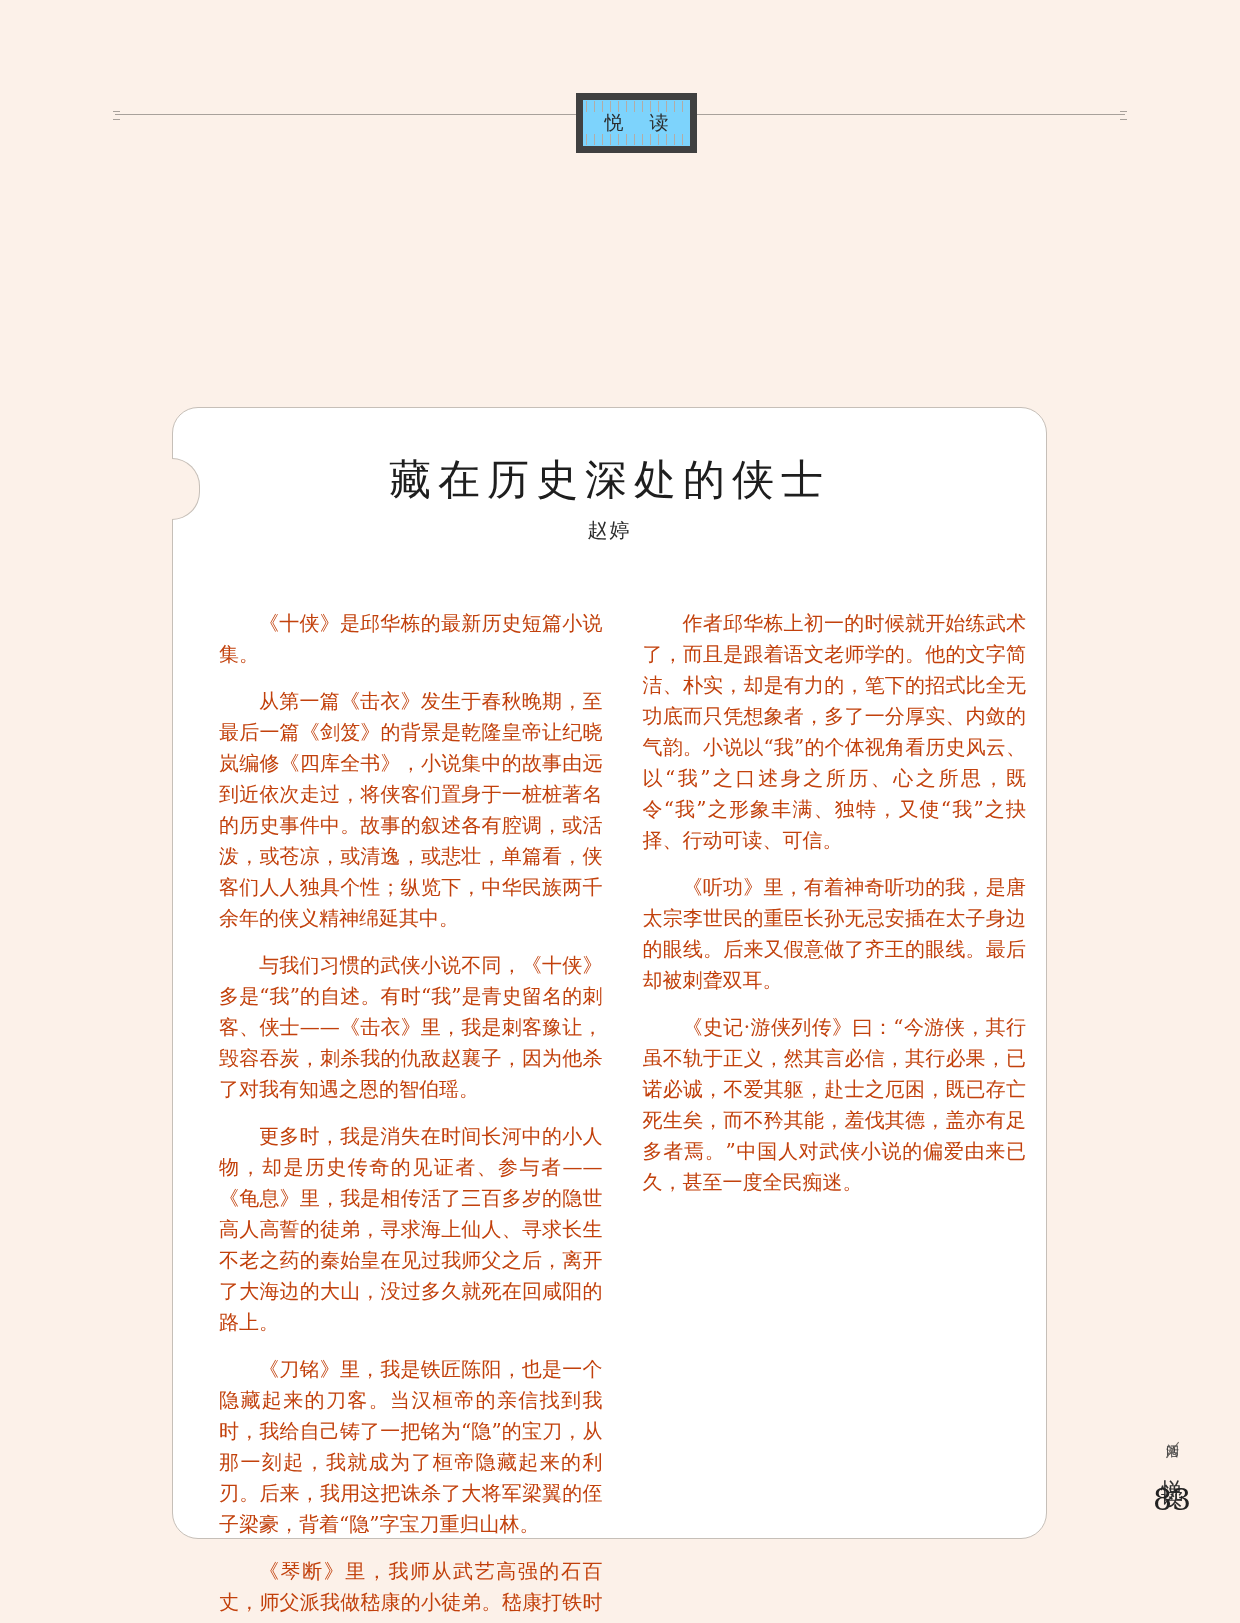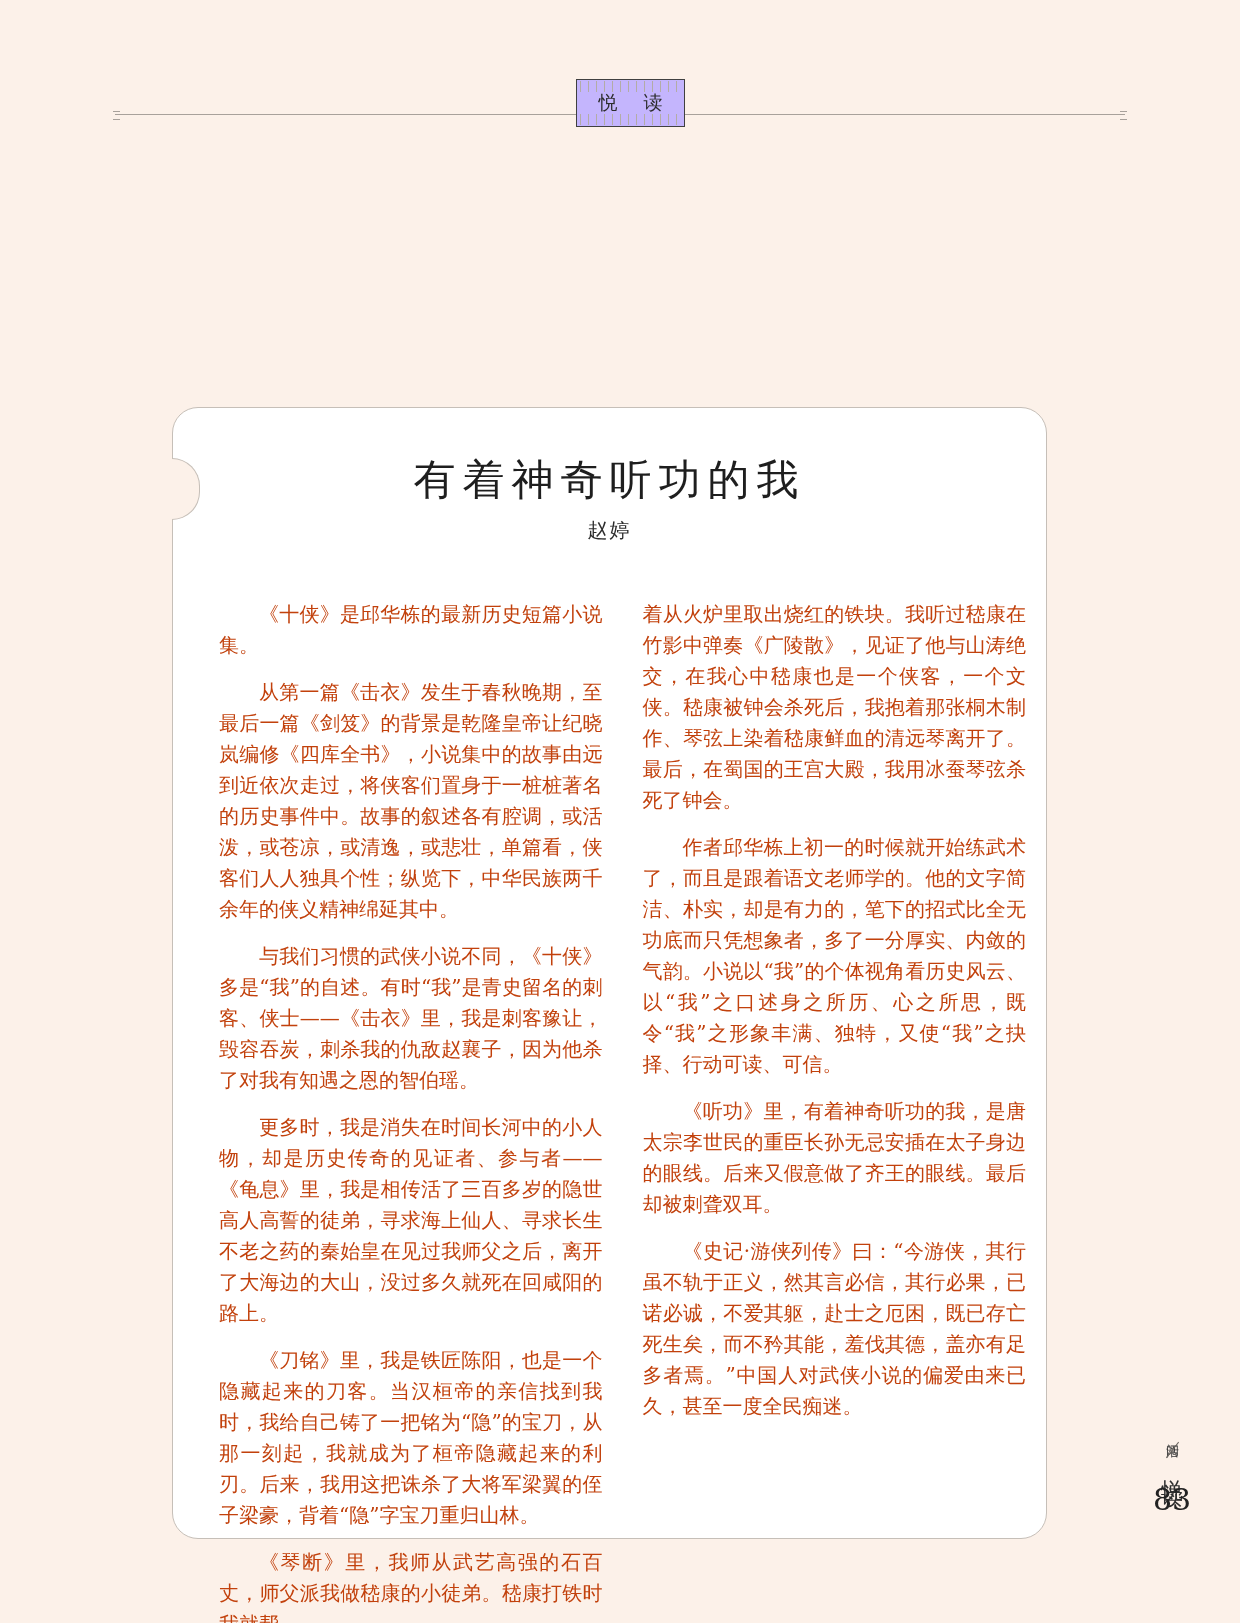--- a/index.html
+++ b/index.html
@@ -17,22 +17,22 @@
     position:absolute;top:114px;left:115px;width:1010px;height:1px;
     background:#a8a19b;
   }
   .header-line::before,.header-line::after{
     content:"";position:absolute;top:-3px;width:7px;height:7px;
     border-top:1px solid #a8a19b;border-bottom:1px solid #a8a19b;
   }
   .header-line::before{left:-2px;}
   .header-line::after{right:-2px;}
   .header-box{
-    position:absolute;top:79px;left:576px;width:107px;height:46px;
-    background:#c4b5fd;border:1px solid #404040;
+    position:absolute;top:93px;left:576px;width:107px;height:46px;
+    background:#7dd3fc;border:7px solid #404040;
     display:flex;align-items:center;justify-content:center;
   }
   .header-box::before,.header-box::after{
     content:"";position:absolute;left:3px;right:3px;height:11px;
     background:repeating-linear-gradient(90deg,#b3aca6 0 1px,transparent 1px 8px);
   }
   .header-box::before{top:1px;}
   .header-box::after{bottom:1px;}
   .header-label{
     font-size:19px;letter-spacing:10px;padding-left:10px;color:#2c2c2c;
@@ -50,21 +50,21 @@
     background:#fcf1e9;
     border:1px solid #c6bfb8;border-left:none;
     border-radius:0 30px 30px 0;
   }
   .article-title{
     margin:46px 0 0 0;text-align:center;
     font-size:42px;font-weight:normal;letter-spacing:7px;color:#1e1e1e;
     line-height:1.25;
   }
   .article-author{
-    margin:10px 0 3px 0;text-align:center;
+    margin:10px 0 12px 0;text-align:center;
     font-size:20px;font-weight:normal;color:#2c2c2c;letter-spacing:2px;
   }
   .columns{
     display:flex;gap:40px;
     padding:52px 20px 0 46px;
   }
   .col{width:385px;}
   .col p{
     margin:0 0 16px 0;
     font-size:20px;line-height:31px;
@@ -104,34 +104,33 @@
 <div class="page">
 
   <div class="header-line"></div>
   <div class="header-box">
     <span class="header-label">悦 读</span>
   </div>
 
   <div class="card">
     <div class="notch"></div>
 
-    <h1 class="article-title">有着神奇听功的我</h1>
+    <h1 class="article-title">藏在历史深处的侠士</h1>
     <div class="article-author">赵婷</div>
 
     <div class="columns">
       <div class="col">
         <p>《十侠》是邱华栋的最新历史短篇小说集。</p>
         <p>从第一篇《击衣》发生于春秋晚期，至最后一篇《剑笈》的背景是乾隆皇帝让纪晓岚编修《四库全书》，小说集中的故事由远到近依次走过，将侠客们置身于一桩桩著名的历史事件中。故事的叙述各有腔调，或活泼，或苍凉，或清逸，或悲壮，单篇看，侠客们人人独具个性；纵览下，中华民族两千余年的侠义精神绵延其中。</p>
         <p>与我们习惯的武侠小说不同，《十侠》多是“我”的自述。有时“我”是青史留名的刺客、侠士——《击衣》里，我是刺客豫让，毁容吞炭，刺杀我的仇敌赵襄子，因为他杀了对我有知遇之恩的智伯瑶。</p>
         <p>更多时，我是消失在时间长河中的小人物，却是历史传奇的见证者、参与者——《龟息》里，我是相传活了三百多岁的隐世高人高誓的徒弟，寻求海上仙人、寻求长生不老之药的秦始皇在见过我师父之后，离开了大海边的大山，没过多久就死在回咸阳的路上。</p>
         <p>《刀铭》里，我是铁匠陈阳，也是一个隐藏起来的刀客。当汉桓帝的亲信找到我时，我给自己铸了一把铭为“隐”的宝刀，从那一刻起，我就成为了桓帝隐藏起来的利刃。后来，我用这把诛杀了大将军梁翼的侄子梁豪，背着“隐”字宝刀重归山林。</p>
         <p>《琴断》里，我师从武艺高强的石百丈，师父派我做嵇康的小徒弟。嵇康打铁时我就帮</p>
       </div>
       <div class="col">
-        <p class="no-indent">着从火炉里取出烧红的铁块。我听过嵇康在竹影中弹奏《广陵散》，见证了他与山涛绝交，在我心中嵇康也是一个侠客，一个文侠。嵇康被钟会杀死后，我抱着那张桐木制作、琴弦上染着嵇康鲜血的清远琴离开了。最后，在蜀国的王宫大殿，我用冰蚕琴弦杀死了钟会。</p>
         <p>作者邱华栋上初一的时候就开始练武术了，而且是跟着语文老师学的。他的文字简洁、朴实，却是有力的，笔下的招式比全无功底而只凭想象者，多了一分厚实、内敛的气韵。小说以“我”的个体视角看历史风云、以“我”之口述身之所历、心之所思，既令“我”之形象丰满、独特，又使“我”之抉择、行动可读、可信。</p>
         <p>《听功》里，有着神奇听功的我，是唐太宗李世民的重臣长孙无忌安插在太子身边的眼线。后来又假意做了齐王的眼线。最后却被刺聋双耳。</p>
         <p>《史记·游侠列传》曰：“今游侠，其行虽不轨于正义，然其言必信，其行必果，已诺必诚，不爱其躯，赴士之厄困，既已存亡死生矣，而不矜其能，羞伐其德，盖亦有足多者焉。”中国人对武侠小说的偏爱由来已久，甚至一度全民痴迷。</p>
       </div>
     </div>
   </div>
 
   <div class="folio">
     <span class="folio-small">阅活</span>
     <span class="folio-slash"></span>

